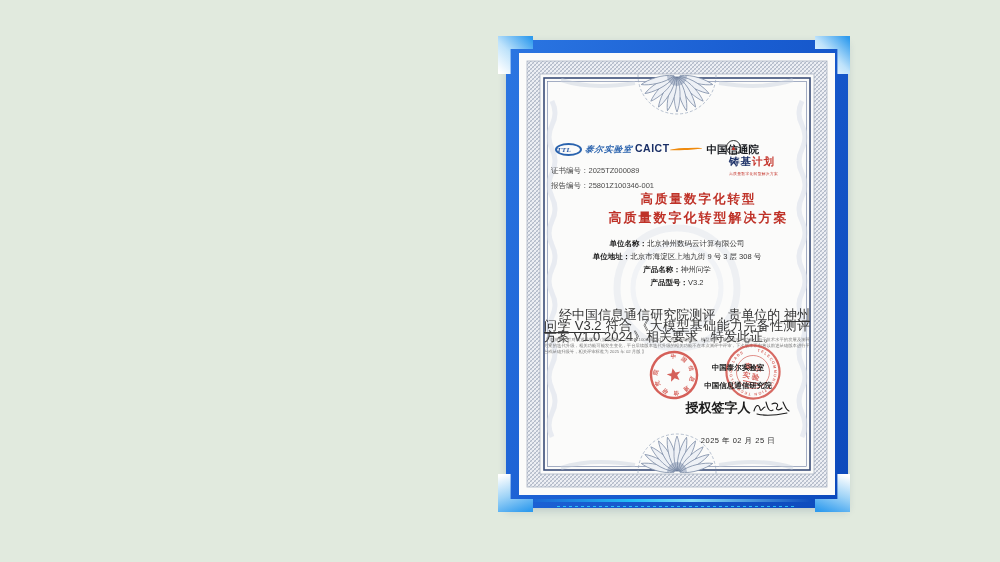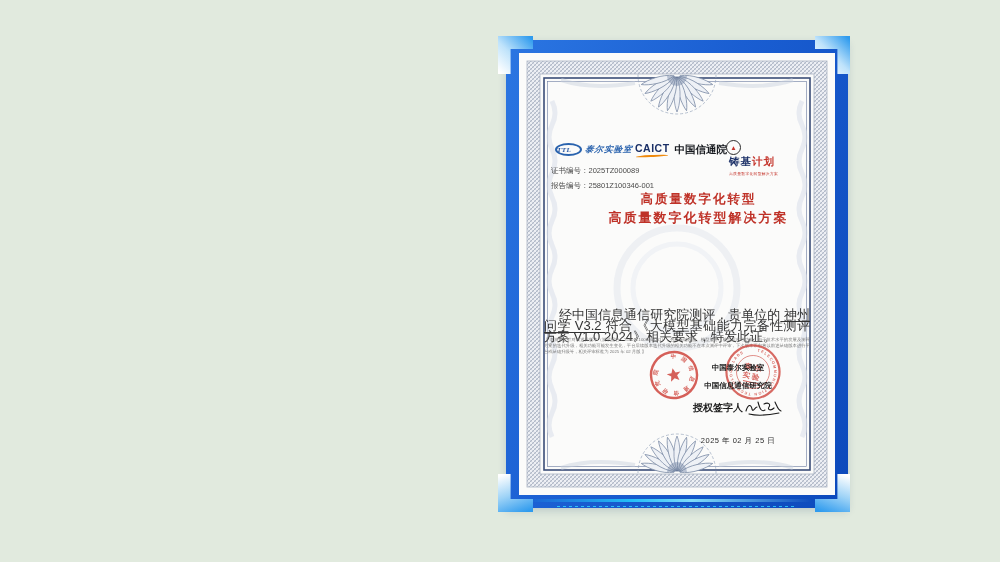--- a/index.html
+++ b/index.html
@@ -46,21 +46,21 @@
 
   
   .abs { position:absolute; }
   .ttl { left:36px; top:90px; display:flex; align-items:center; }
   .ttl-ell { width:27px; height:13px; border:2px solid #2a63ae; border-radius:50%;
     display:flex; align-items:center; 
     font:italic 700 7px "Liberation Serif", serif; color:#1d4f9e; letter-spacing:.5px;}
   .ttl-script { font:italic 600 8.5px "Liberation Serif", serif; color:#2a63ae;
     margin-left:3px; transform:skewX(-8deg); letter-spacing:1px; }
   .caict { left:116px; top:89px; display:flex; align-items:flex-start; }
-  .caict-wrap { display:flex; flex-direction:column; align-items:center; }
+  .caict-wrap { display:flex; flex-direction:row; align-items:center; }
   .caict-en { font-size:10.5px; font-weight:800; color:#1a2f66; letter-spacing:.5px; }
   .caict-swoosh { width:32px; height:2px; background:#ef8a0d; border-radius:45%;
     transform:rotate(-3deg); margin-top:1px; }
   .caict-cn { font-size:10.5px; font-weight:700; color:#15181d; margin-left:5px; margin-top:1px; }
   .zhuji { left:207px; top:87px; display:flex; align-items:flex-start;flex-direction:column; }
   .zhuji-circle { width:15px; height:15px; border:1.6px solid #2b2b2b; border-radius:50%;
     display:flex; align-items:center; justify-content:center; font-size:6.5px; color:#c4342b; }
   .zhuji-col { margin-left:3px; }
   .zhuji-row { display:flex; font-size:10.5px; font-weight:800; letter-spacing:1px; }
   .zhuji-dark { color:#1a2f66; } .zhuji-red { color:#c4342b; }
@@ -81,21 +81,21 @@
     color:#777; text-align:justify; }
 
   .seal { opacity:.85; }
   .seal-left { left:129px; top:296px; transform:rotate(-12deg); }
   .seal-right { left:205px; top:290px; transform:rotate(12deg); opacity:.8; }
 
   .issuer { left:156px; top:310px; width:126px; text-align:center; z-index:3; }
   .issuer-lab { font-size:7.5px; font-weight:700; color:#1c1c1c; }
   .issuer-inst { font-size:7.5px; font-weight:700; color:#1c1c1c; margin-top:8px; }
   .signer-row { margin-top:7px; display:flex; align-items:center; justify-content:center; }
-  .signer-label { font-size:10px; font-weight:700; color:#1c1c1c; }
+  .signer-label { font-size:13px; font-weight:700; color:#1c1c1c; }
   .issuer-date { font-size:7.5px; color:#2a2a2a; margin-top:18px; letter-spacing:.5px; }
 </style>
 </head>
 <body>
 
 <div class="frame"></div>
 <div class="corner tl"></div>
 <div class="corner tr"></div>
 <div class="corner bl"></div>
 <div class="corner br"></div>
@@ -199,20 +199,26 @@
   </div>
 
   <div class="abs cert-nums">
     <div><span>证书编号：</span><span>2025TZ000089</span></div>
     <div><span>报告编号：</span><span>25801Z100346-001</span></div>
   </div>
 
   <div class="abs title title1">高质量数字化转型</div>
   <div class="abs title title2">高质量数字化转型解决方案</div>
 
+  <div class="abs fields">
+    <div><b>单位名称：</b><span>北京神州数码云计算有限公司</span></div>
+    <div><b>单位地址：</b><span>北京市海淀区上地九街 9 号 3 层 308 号</span></div>
+    <div><b>产品名称：</b><span>神州问学</span></div>
+    <div><b>产品型号：</b><span>V3.2</span></div>
+  </div>
 
   <div class="abs body-text">
     <span>经中国信息通信研究院测评，贵单位的</span><u> 神州问学 V3.2 </u><span>符合 《大模型基础能力完备性测评方案 V1.0 2024》相关要求，特发此证。</span>
   </div>
 
   <div class="abs footnote">【 本测评仅针对该送检版本（测试报告：25801Z100346-001），包括基础设施、模型服务、模型运营等功能，由于技术水平的发展及测评方案的迭代升级，相关功能可能发生变化，平台后续版本迭代升级的相关功能不在本次测评中评审，下次版本评审将以前述基础版本进行平台或基础升级等，相关评审标准为 2025 年 02 月版 】</div>
 
   <svg class="abs seal seal-left" width="52" height="52" viewBox="-26 -26 52 52">
     <circle r="23" fill="none" stroke="#cf463e" stroke-width="2.4"></circle>
     <polygon points="0,-7 2.1,-2.2 7,-2.2 3,1 4.3,6 0,3.2 -4.3,6 -3,1 -7,-2.2 -2.1,-2.2" fill="#cf463e"></polygon>

